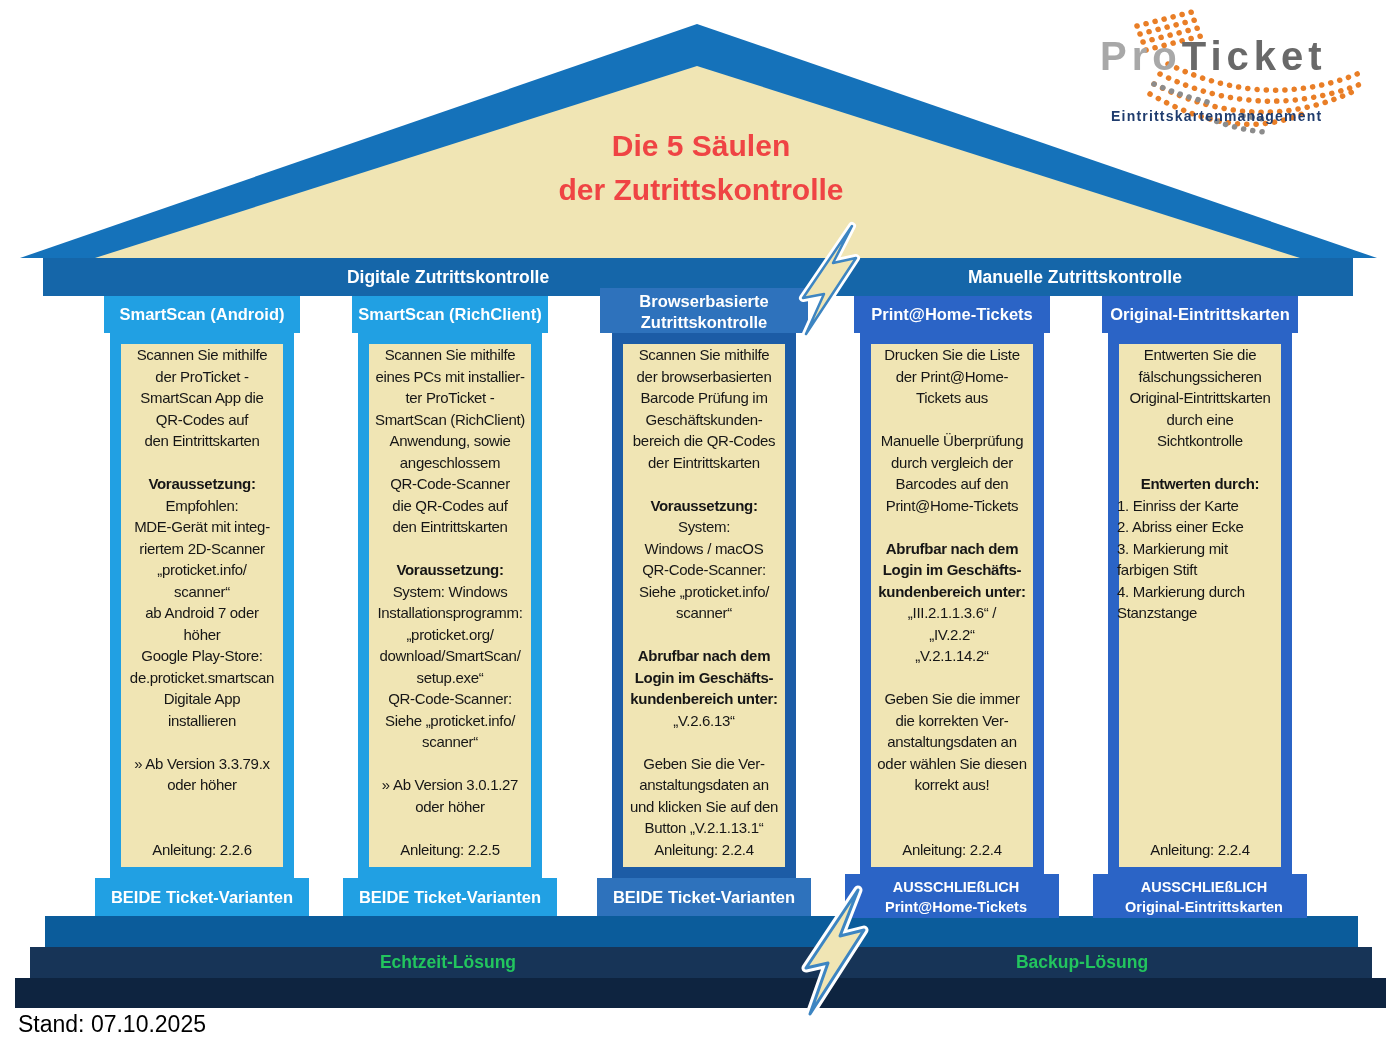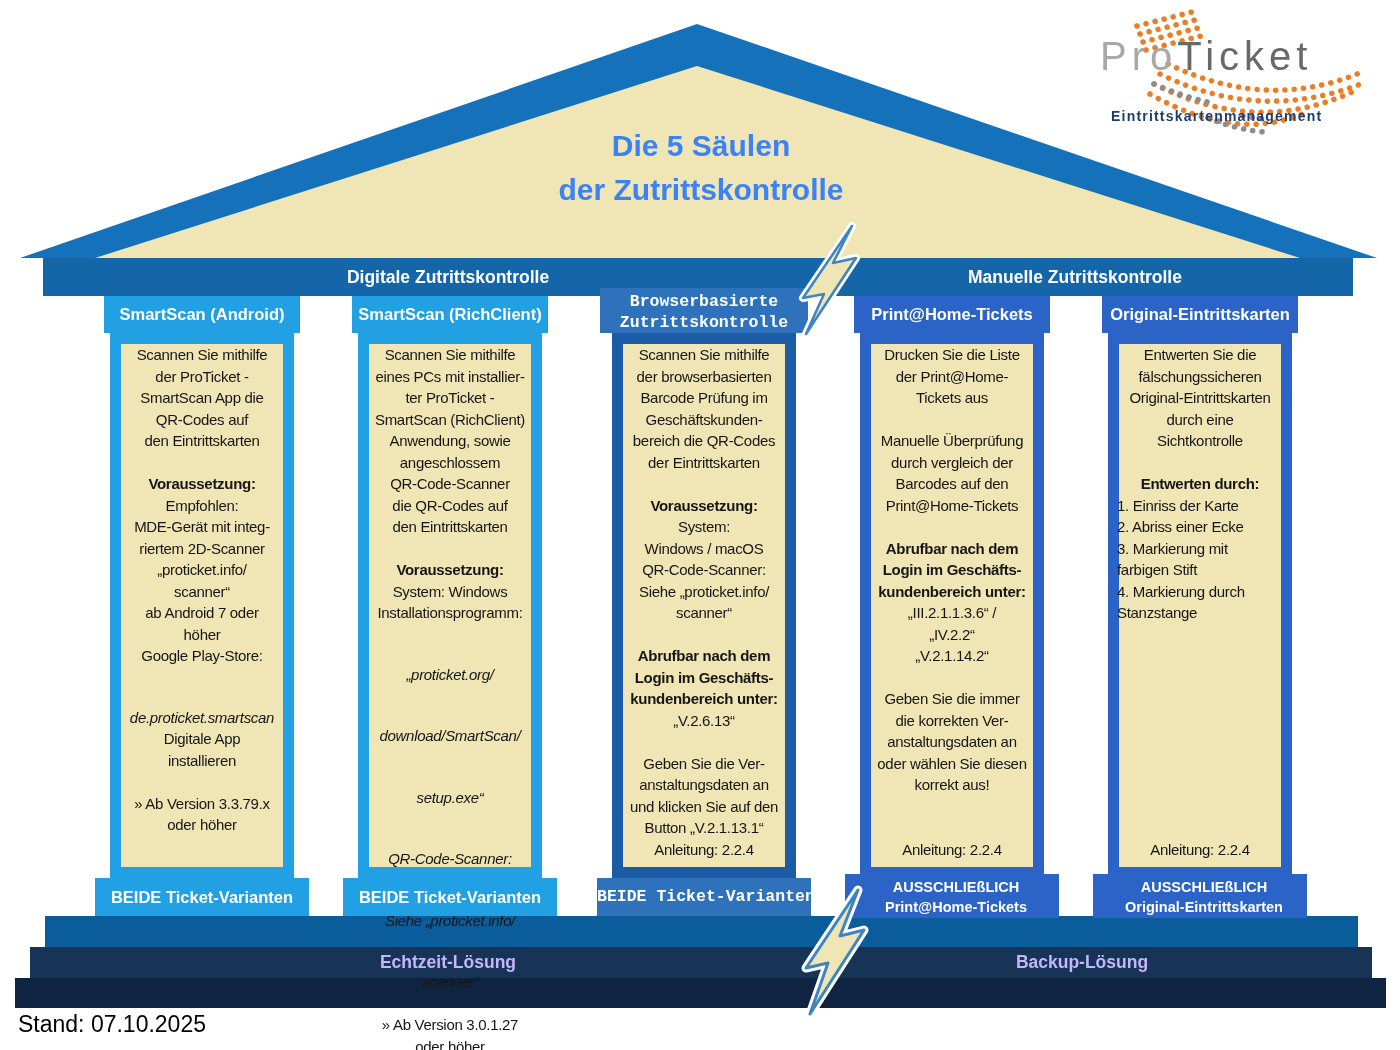--- a/index.html
+++ b/index.html
@@ -4,24 +4,24 @@
 <style>
   html,body{margin:0;padding:0;background:#ffffff;}
   .canvas{
     position:relative;width:1400px;height:1050px;overflow:hidden;
     font-family:"Liberation Sans",sans-serif;background:#ffffff;
   }
   svg.layer{position:absolute;left:0;top:0;pointer-events:none;}
   
   .pediment-title{
     position:absolute;left:501px;top:124px;width:400px;text-align:center;
-    font-size:30px;font-weight:bold;color:#3b82f6;line-height:44px;z-index:2;
+    font-size:30px;font-weight:bold;color:#ef4444;line-height:44px;z-index:2;
   }
   
-  .logo-text{position:absolute;left:1100px;top:34px;z-index:2;font-weight:normal;
+  .logo-text{position:absolute;left:1100px;top:34px;z-index:2;font-weight:bold;
     font-size:40px;letter-spacing:5px;white-space:nowrap;}
   .logo-pro{color:var(--logo-pro-gray);}
   .logo-ticket{color:var(--logo-ticket-gray);}
   .logo-subtitle{position:absolute;left:1103px;top:108px;z-index:2;
     font-size:14px;font-weight:bold;letter-spacing:1.2px;color:var(--logo-navy);white-space:nowrap;padding-left:8px;}
   
   .architrave{position:absolute;left:43px;top:258px;width:1310px;height:38px;
     background:var(--bar-blue);z-index:2;}
   .architrave .lbl{position:absolute;top:0;width:400px;height:38px;line-height:38px;
     text-align:center;color:#fff;font-weight:bold;font-size:17.5px;white-space:nowrap;}
@@ -31,39 +31,39 @@
   .pillar{position:absolute;top:288px;width:214px;height:640px;z-index:3;}
   .cap{position:absolute;top:8px;left:9px;width:196px;height:37px;line-height:37px;
     text-align:center;color:#fff;font-weight:bold;font-size:16.5px;white-space:nowrap;}
   .pillar.cap-two .cap{top:0;left:3px;width:208px;height:45px;line-height:21px;padding-top:3px;box-sizing:border-box;}
   .shaft{position:absolute;top:45px;left:15px;width:184px;height:545px;
     background:var(--cream);box-sizing:border-box;border:11px solid transparent;}
   .shaft-text{position:absolute;left:-8px;top:0;width:178px;}
   .ln{line-height:21.5px;font-size:15px;color:#161616;text-align:center;
     white-space:nowrap;letter-spacing:-0.3px;}
   .ln.b{font-weight:bold;}
-  .ln.i{font-style:italic;margin-top:40px;}
+  .ln.i{}
   .ln.al{text-align:left;padding-left:6px;}
   .base{position:absolute;top:590px;left:0;width:214px;height:38px;line-height:38px;
     text-align:center;color:#fff;font-weight:bold;font-size:16.5px;white-space:nowrap;}
   .base.two{top:586px;height:44px;line-height:20px;font-size:14.5px;padding-top:3px;box-sizing:border-box;padding-left:8px;}
   
   .t-light .cap,.t-light .base{background:var(--light-blue);}
   .t-light .shaft{border-color:var(--light-blue);}
-  .t-mid .cap,.t-mid .base{background:var(--mid-blue);font-family:Liberation Mono, monospace;}
+  .t-mid .cap,.t-mid .base{background:var(--mid-blue);}
   .t-mid .shaft{border-color:var(--mid-border);}
   .t-royal .cap,.t-royal .base{background:var(--royal-blue);}
   .t-royal .shaft{border-color:var(--royal-blue);}
   
   .step{position:absolute;z-index:2;}
   .step1{left:45px;top:916px;width:1313px;height:31px;background:var(--footer-step1);}
   .step2{left:30px;top:947px;width:1342px;height:31px;background:var(--footer-step2);}
   .step3{left:15px;top:978px;width:1371px;height:30px;background:var(--footer-step3);}
   .step2 .lbl{position:absolute;top:0;width:400px;height:31px;line-height:31px;text-align:center;
-    color:#c4b5fd;font-weight:bold;font-size:17.5px;white-space:nowrap;}
+    color:#22c55e;font-weight:bold;font-size:17.5px;white-space:nowrap;}
   .flbl-left{left:218px;}
   .flbl-right{left:852px;}
   .stand{position:absolute;left:18px;top:1011px;z-index:2;font-size:23px;font-weight:normal;color:#000;}
 </style>
 </head>
 <body>
 
 <div class="canvas">
 
   <svg class="layer" width="1400" height="1050" viewBox="0 0 1400 1050">

